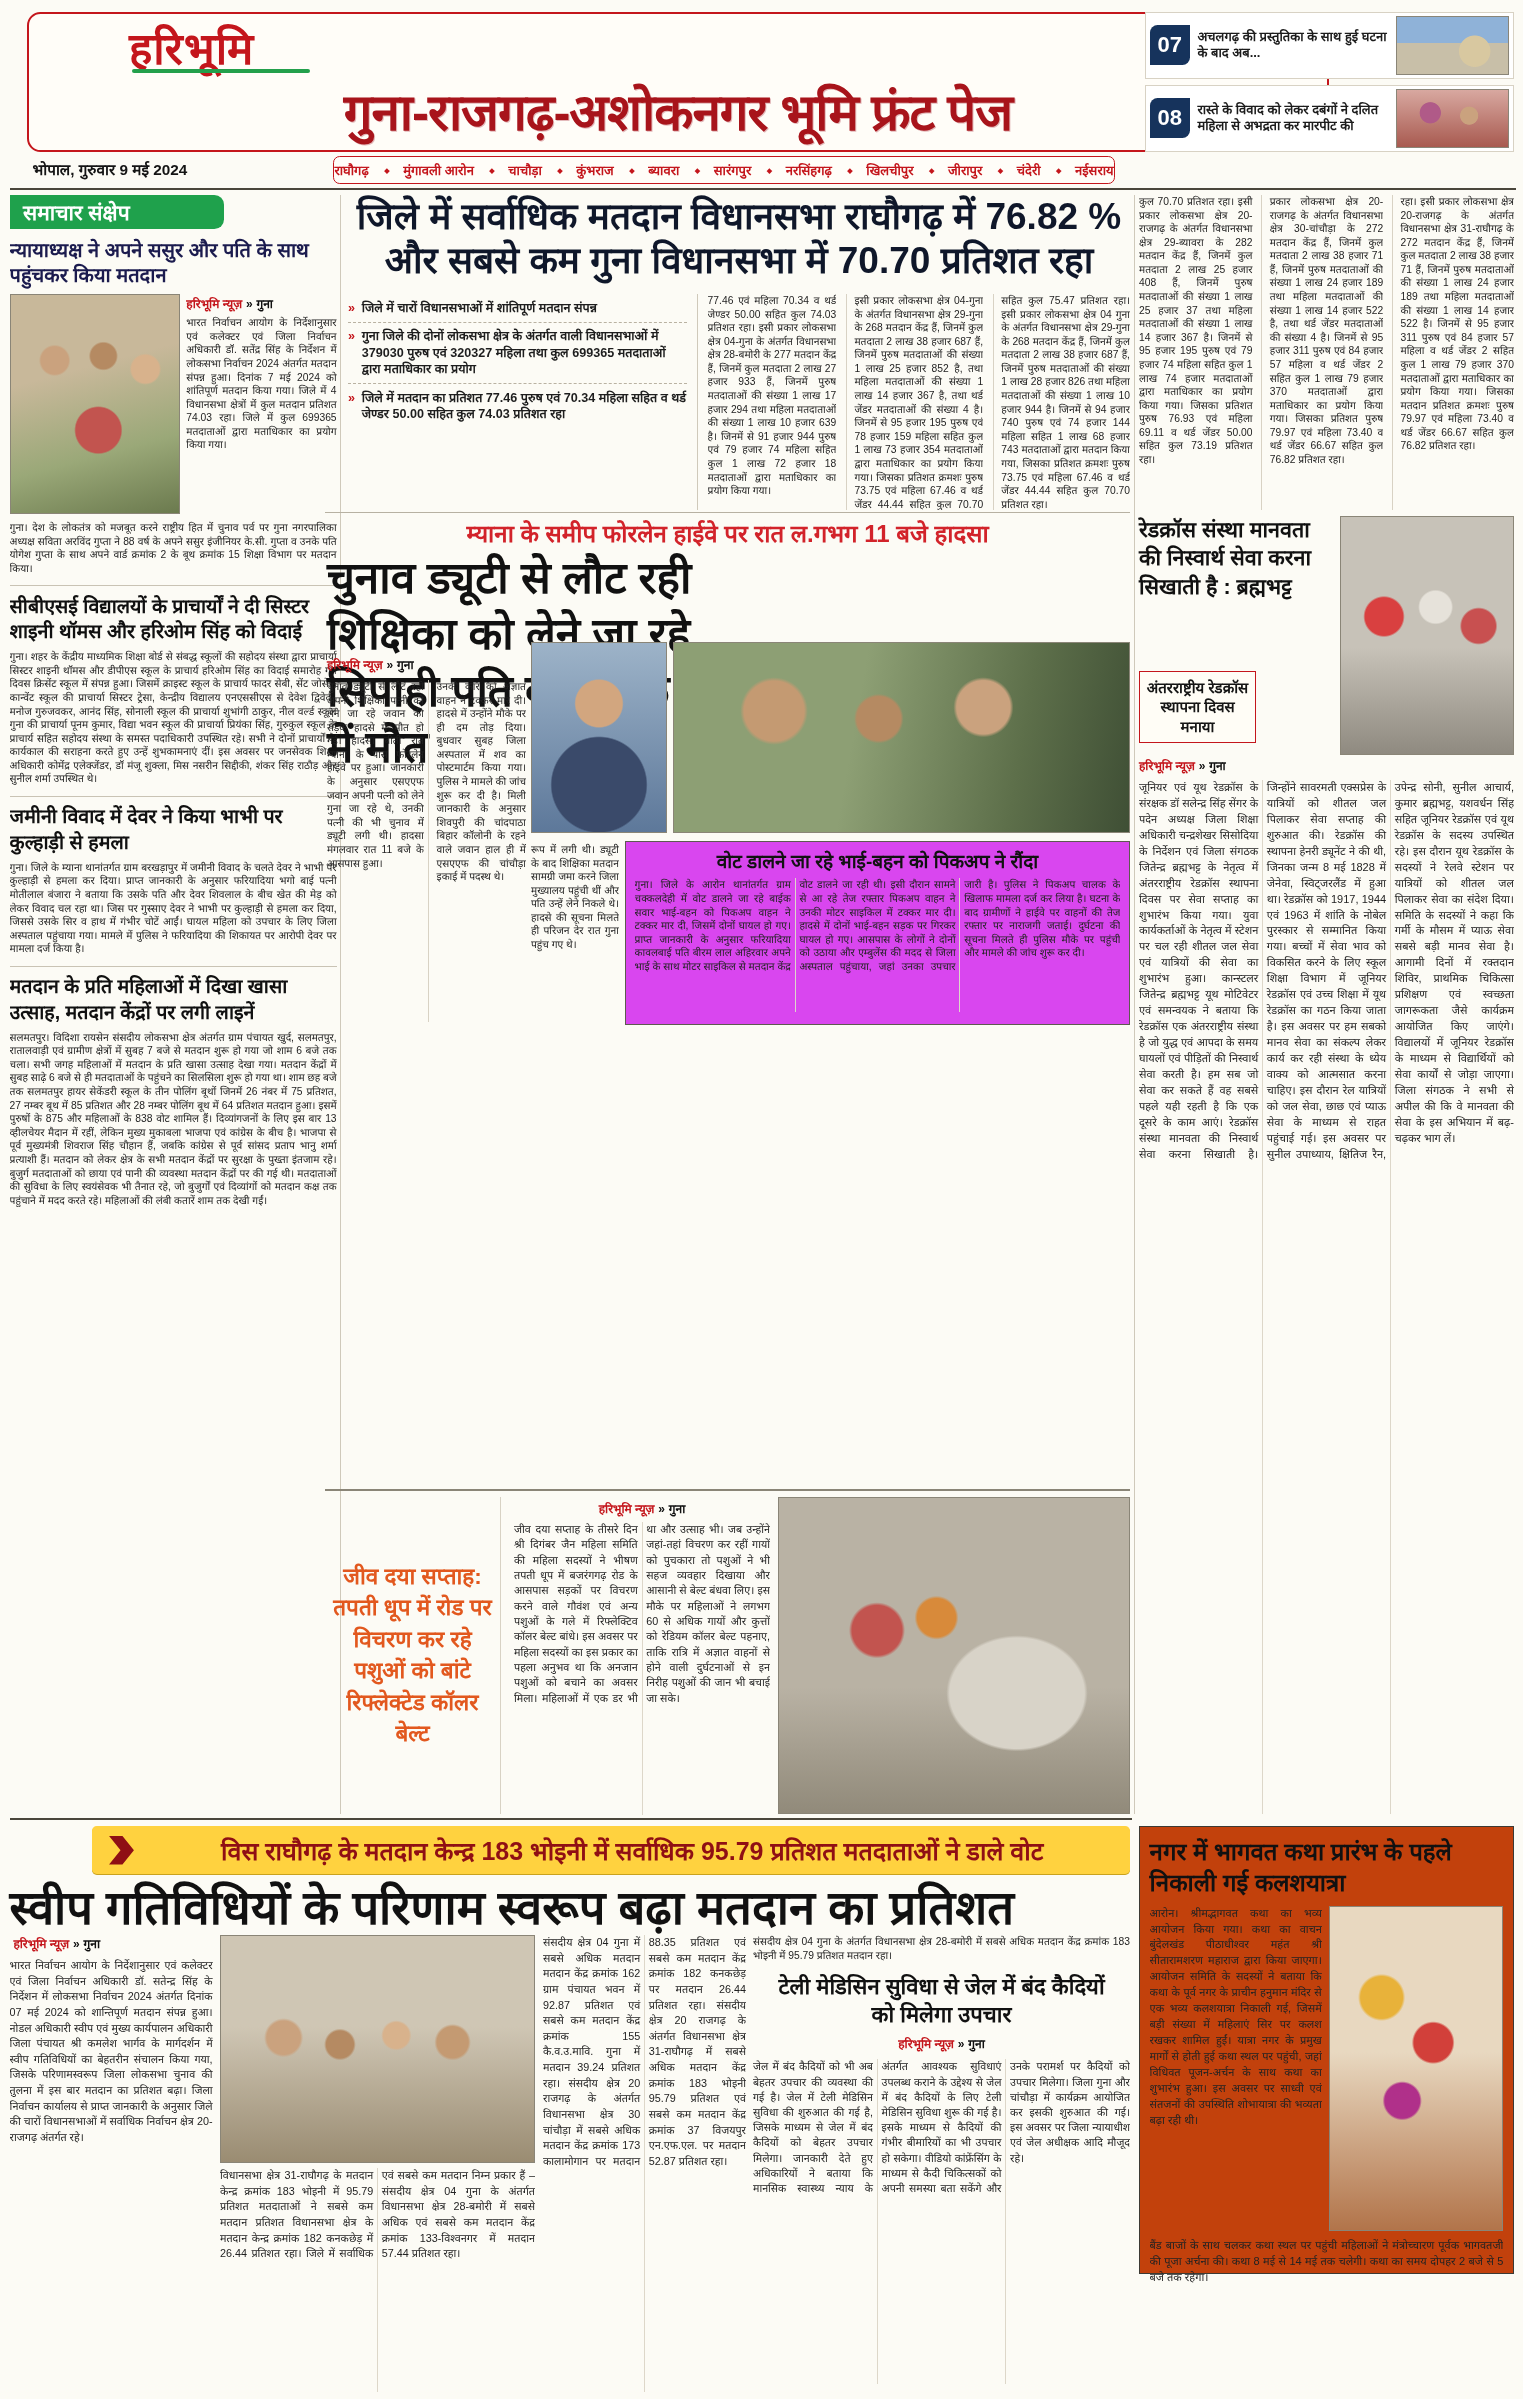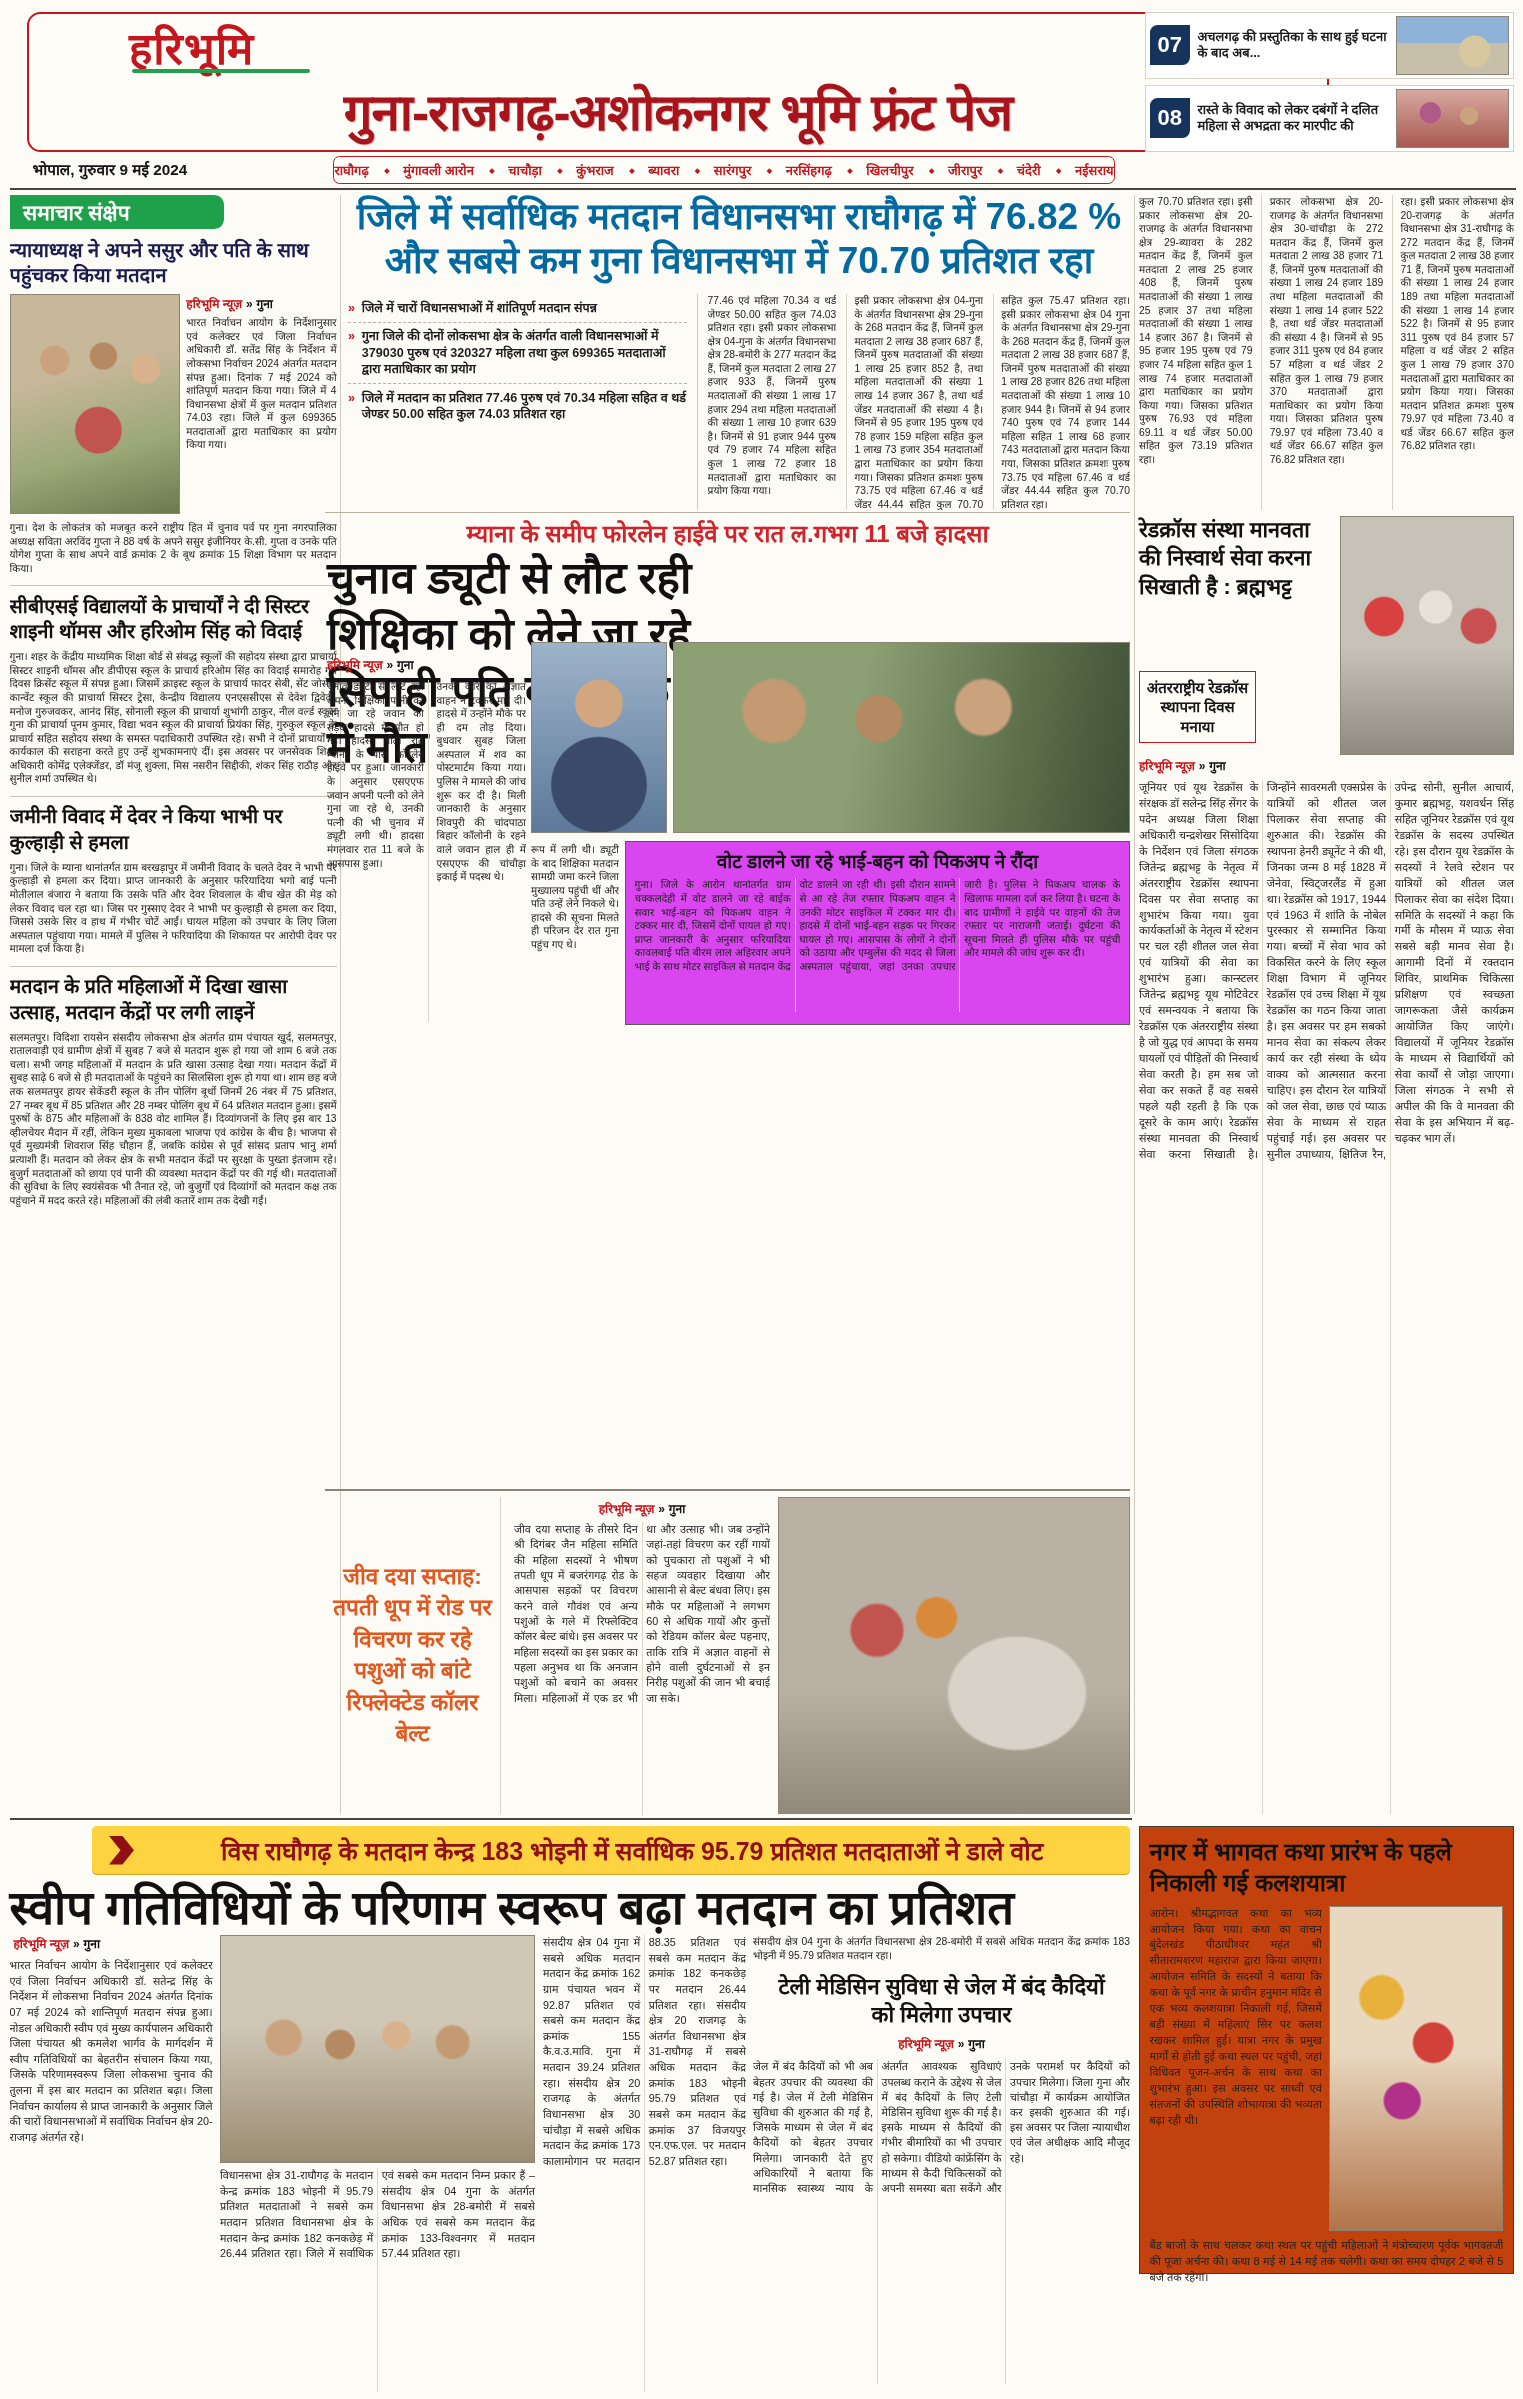--- a/index.html
+++ b/index.html
@@ -27,21 +27,21 @@
   .brief-thumb{width:113px;height:59px;flex:none;}
   .dateline{left:32.5px;top:159px;font-size:15.3px;font-weight:bold;color:#141414;}
   .navbar{left:333px;top:156px;width:782px;height:28px;border:1.9px solid #c4161c;border-radius:6.7px;display:flex;align-items:center;justify-content:center;background:#fffdf8;list-style:none;}
   .navbar li{font-size:13px;font-weight:bold;color:#c4161c;padding:0 7.6px;white-space:nowrap;}
   .navbar li + li::before{content:"◆";color:#c4161c;font-size:7.6px;margin-right:13.4px;vertical-align:1.9px;}
   
   .sec-header{width:214px;height:34px;background:#1fa14c;color:#fff;font-size:21px;font-weight:800;display:flex;align-items:center;padding-left:13.4px;border-radius:0 9.6px 9.6px 0;}
   .lc-h{font-size:20px;line-height:1.28;font-weight:800;color:#1b1b4e;margin:8.6px 0 5.7px;}
   .lc-h2{font-size:19.6px;line-height:1.3;font-weight:800;color:#101010;margin:9.6px 0 5.7px;padding-top:7.6px;border-top:1px solid #c9c3b4;}
   
-  .ms-h{text-align:center;font-size:37px;line-height:1.2;font-weight:800;color:#0369a1;}
+  .ms-h{text-align:center;font-size:37px;line-height:1.2;font-weight:800;color:#0f172a;}
   .bullet{display:flex;gap:6.7px;font-size:12.6px;font-weight:bold;color:#1e1e1e;line-height:1.3;border-bottom:1px dashed #b9b2a2;padding:5.7px 0;}
   .bullet .mk{color:#c4161c;font-weight:800;flex:none;}
   .col-rule{border-left:1px solid #d8d2c4;padding-left:7.6px;}
   .threecol{column-count:3;column-gap:8.6px;column-rule:1px solid #ddd7c9;}
   .twocol{column-count:2;column-gap:8.6px;column-rule:1px solid #ddd7c9;}
   .kicker{text-align:center;font-size:24px;font-weight:800;color:#d2232a;}
   .subbox{border:1.9px solid #5e5a50;padding:5.7px 8.6px;background:#d946ef;}
   .banner{left:92px;top:1826px;width:1038px;height:48px;background:#ffd23f;border-radius:4.8px;display:flex;align-items:center;padding:0 15.3px;gap:13.4px;box-shadow:0 1px 0 #c9a21f;}
   .banner-text{flex:1;text-align:center;font-size:25px;font-weight:800;color:#8f0f14;}
   .kalash-box{left:1139px;top:1826px;width:375px;height:448px;border:1.9px solid #3c3a34;background:#c2410c;padding:8.6px 9.6px;}

